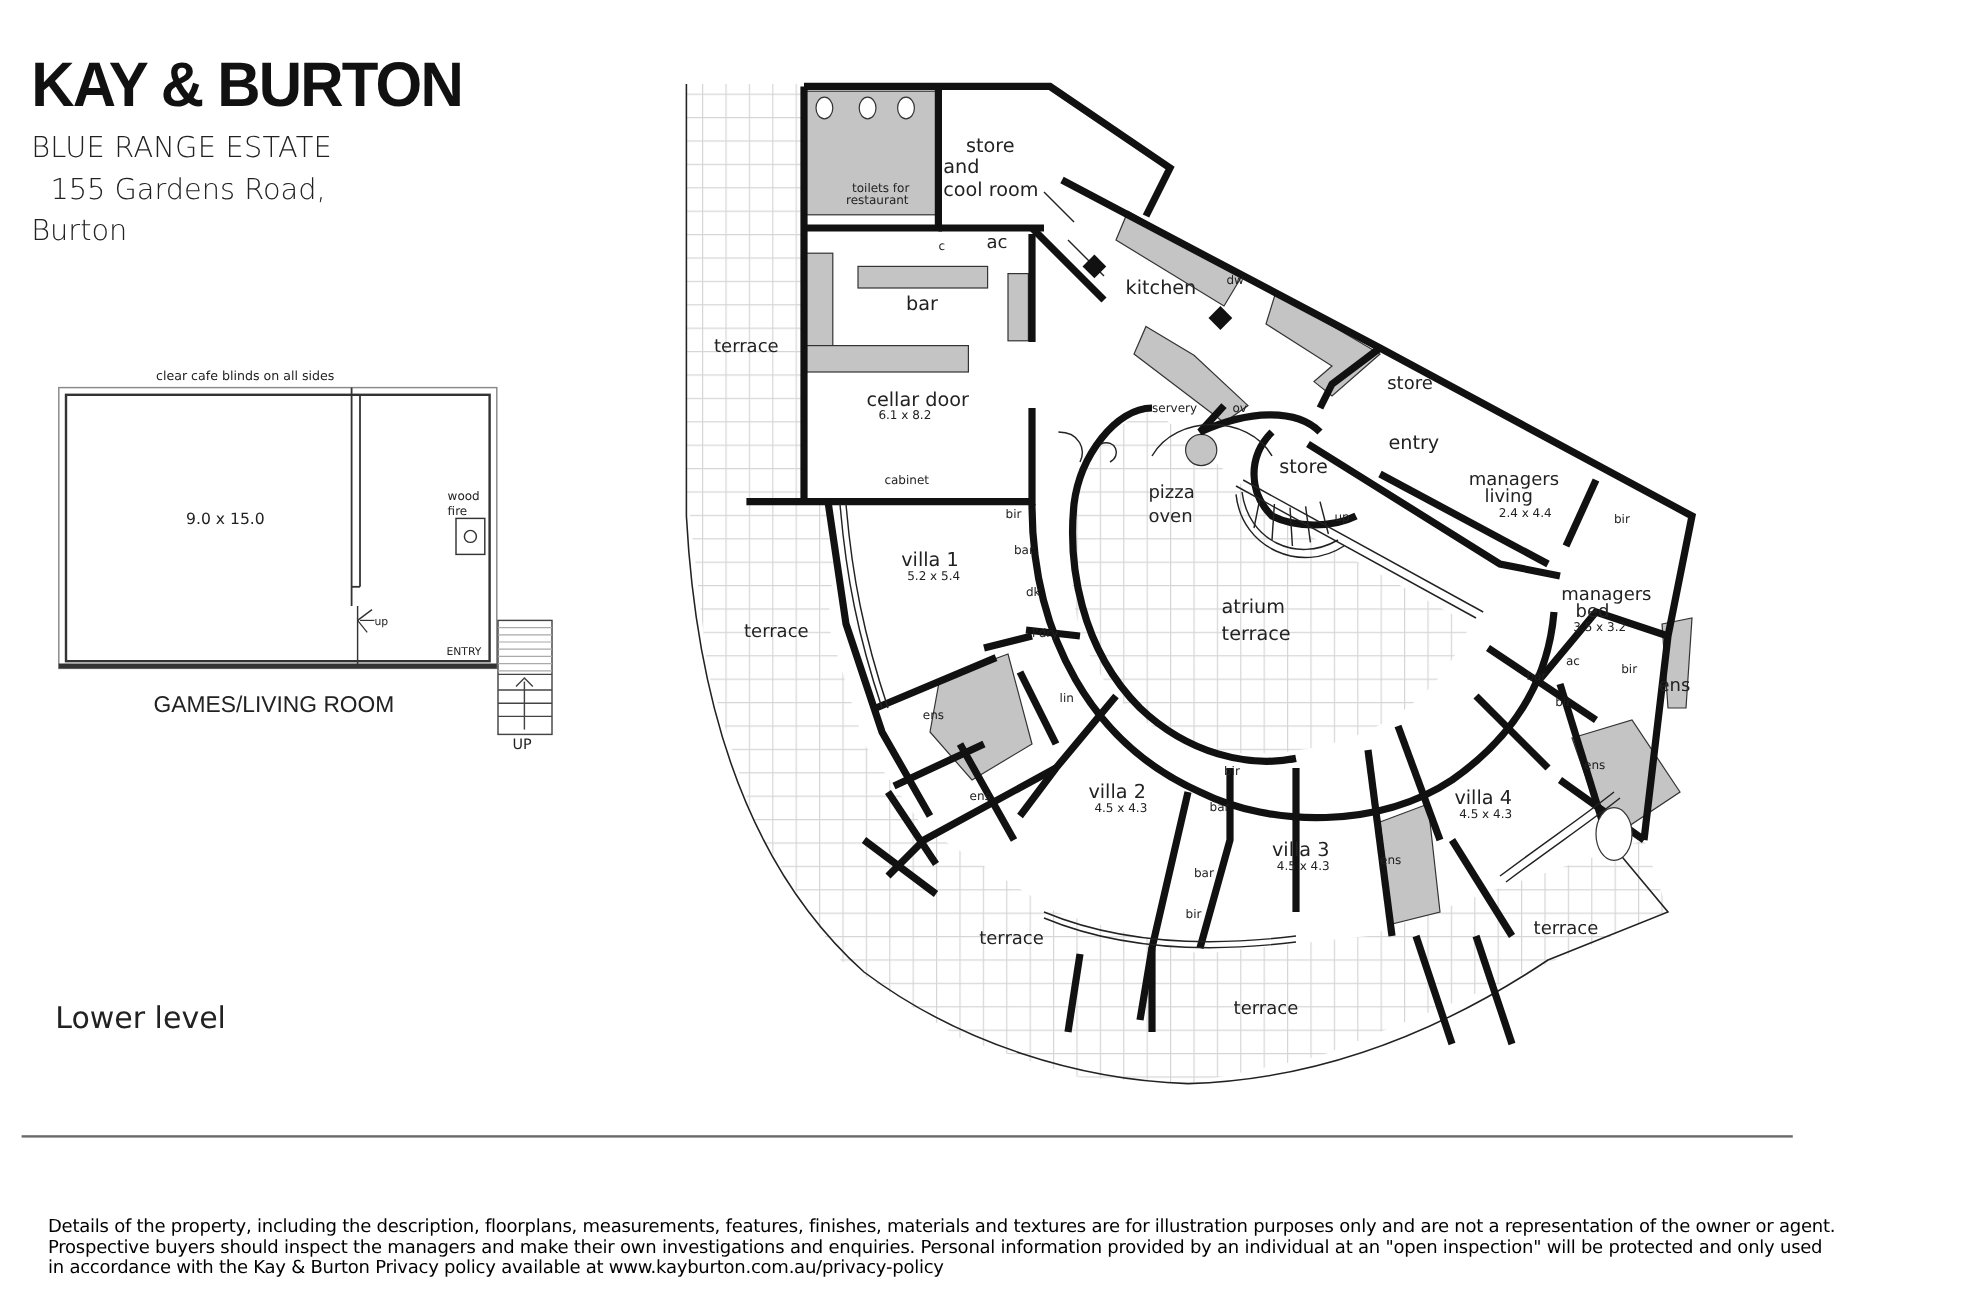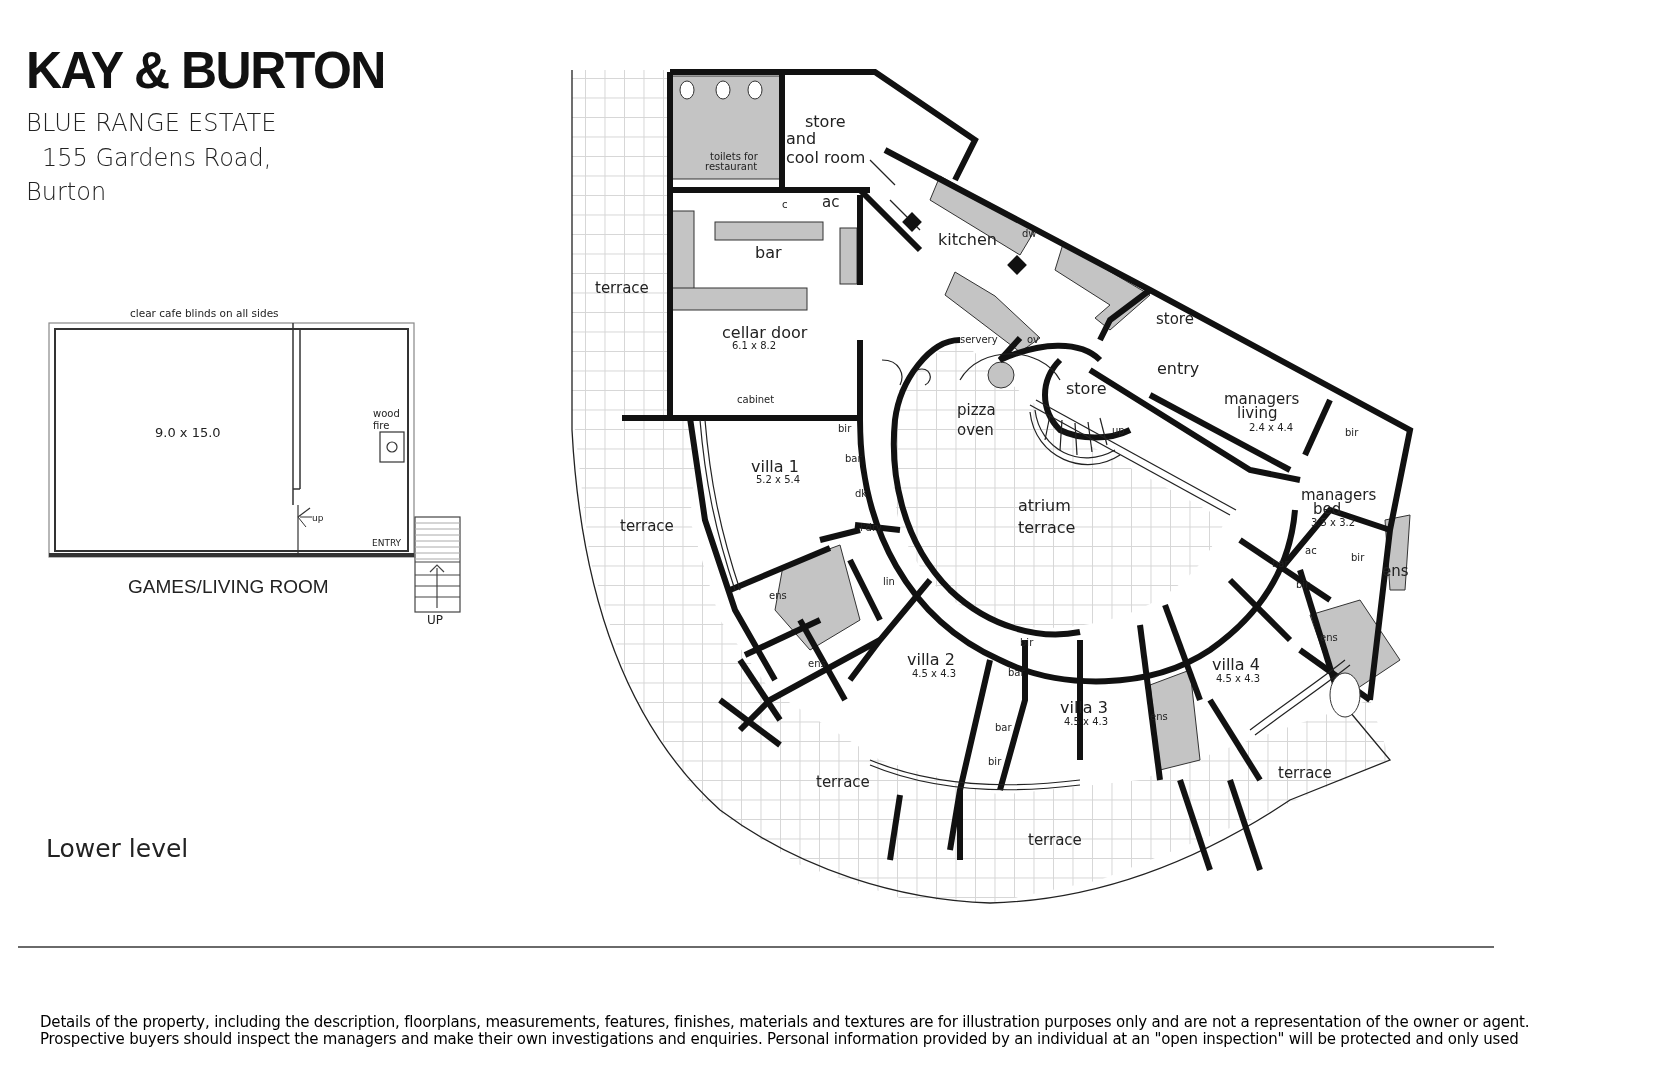--- a/index.html
+++ b/index.html
@@ -252,13 +252,14 @@
       <text class="lbl" x="1278" y="778" font-size="15">terrace</text>
     </g>
   </g>
 </svg>
 
 <div class="level-label">Lower level</div>
 <div class="divider"></div>
 <div class="disclaimer">
   <div>Details of the property, including the description, floorplans, measurements, features, finishes, materials and textures are for illustration purposes only and are not a representation of the owner or agent.</div>
   <div>Prospective buyers should inspect the managers and make their own investigations and enquiries.  Personal information provided by an individual at an "open inspection" will be protected and only used</div>
+  <div>in accordance with the Kay &amp; Burton Privacy policy  available at  www.kayburton.com.au/privacy-policy</div>
 </div>
 
 </body></html>

